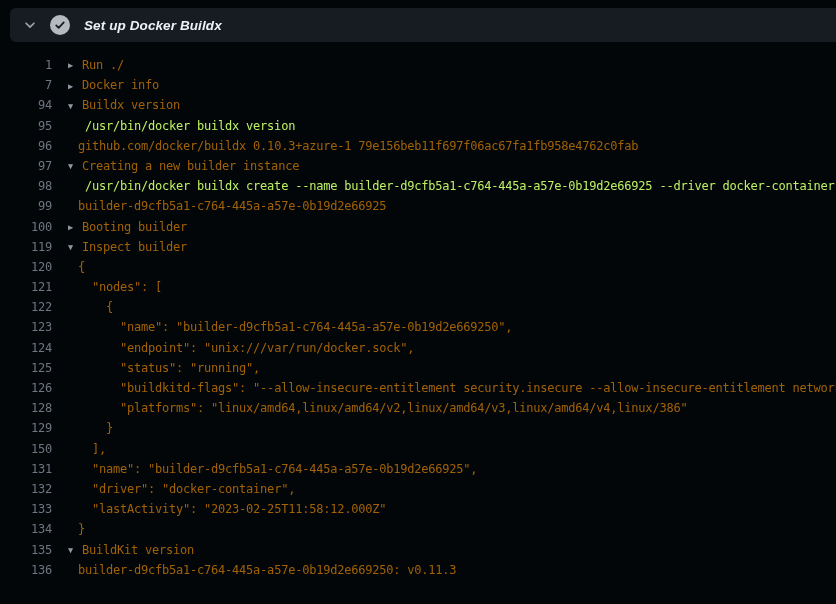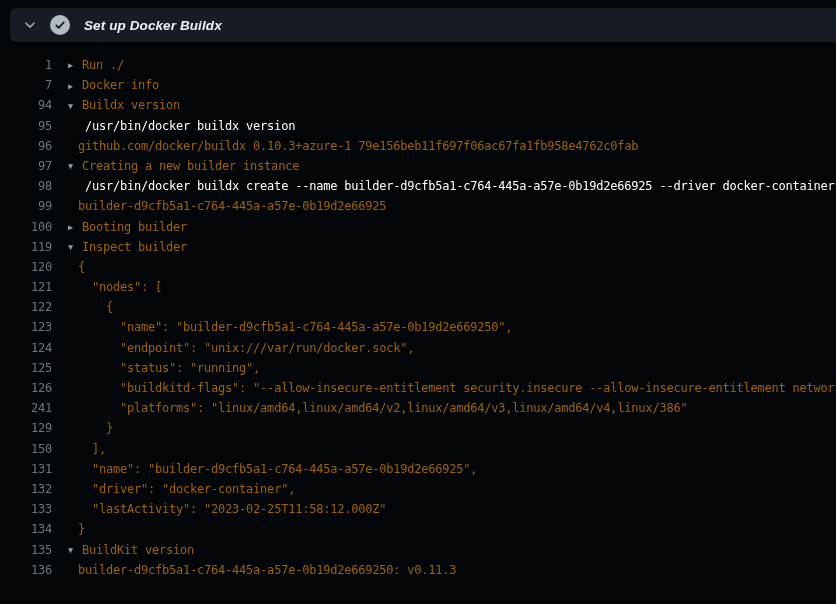--- a/index.html
+++ b/index.html
@@ -69,21 +69,21 @@
   }
   .row.group .content{cursor:pointer;}
   .arrow{
     display:inline-block;
     width:14px;
     font-size:8.5px;
     color:#9099a3;
     vertical-align:middle;
   }
   .txt-plain{color:#a16207;}
-  .txt-command{color:#ffffff;}
+  .txt-command{color:#bef264;}
   .row.output .content{padding-left:26px;}
 </style>
 </head>
 <body>
 
 <div class="step-header">
   <span class="chevron">
     <svg width="14" height="14" viewBox="0 0 16 16">
       <path d="M3.5 6l4.5 4.5L12.5 6" fill="none" stroke="#9aa2ab" stroke-width="2" stroke-linecap="round" stroke-linejoin="round"></path>
     </svg>
@@ -107,21 +107,21 @@
     <div class="row output"><span class="num">99</span><span class="content"><span class="txt-plain">builder-d9cfb5a1-c764-445a-a57e-0b19d2e66925</span></span></div>
     <div class="row group"><span class="num">100</span><span class="content"><span class="arrow">▶</span><span class="txt-plain">Booting builder</span></span></div>
     <div class="row group"><span class="num">119</span><span class="content"><span class="arrow">▼</span><span class="txt-plain">Inspect builder</span></span></div>
     <div class="row output"><span class="num">120</span><span class="content"><span class="txt-plain">{</span></span></div>
     <div class="row output"><span class="num">121</span><span class="content"><span class="txt-plain">  "nodes": [</span></span></div>
     <div class="row output"><span class="num">122</span><span class="content"><span class="txt-plain">    {</span></span></div>
     <div class="row output"><span class="num">123</span><span class="content"><span class="txt-plain">      "name": "builder-d9cfb5a1-c764-445a-a57e-0b19d2e669250",</span></span></div>
     <div class="row output"><span class="num">124</span><span class="content"><span class="txt-plain">      "endpoint": "unix:///var/run/docker.sock",</span></span></div>
     <div class="row output"><span class="num">125</span><span class="content"><span class="txt-plain">      "status": "running",</span></span></div>
     <div class="row output"><span class="num">126</span><span class="content"><span class="txt-plain">      "buildkitd-flags": "--allow-insecure-entitlement security.insecure --allow-insecure-entitlement network</span></span></div>
-    <div class="row output"><span class="num">241</span><span class="content"><span class="txt-plain">      "platforms": "linux/amd64,linux/amd64/v2,linux/amd64/v3,linux/amd64/v4,linux/386"</span></span></div>
+    <div class="row output"><span class="num">128</span><span class="content"><span class="txt-plain">      "platforms": "linux/amd64,linux/amd64/v2,linux/amd64/v3,linux/amd64/v4,linux/386"</span></span></div>
     <div class="row output"><span class="num">129</span><span class="content"><span class="txt-plain">    }</span></span></div>
     <div class="row output"><span class="num">150</span><span class="content"><span class="txt-plain">  ],</span></span></div>
     <div class="row output"><span class="num">131</span><span class="content"><span class="txt-plain">  "name": "builder-d9cfb5a1-c764-445a-a57e-0b19d2e66925",</span></span></div>
     <div class="row output"><span class="num">132</span><span class="content"><span class="txt-plain">  "driver": "docker-container",</span></span></div>
     <div class="row output"><span class="num">133</span><span class="content"><span class="txt-plain">  "lastActivity": "2023-02-25T11:58:12.000Z"</span></span></div>
     <div class="row output"><span class="num">134</span><span class="content"><span class="txt-plain">}</span></span></div>
     <div class="row group"><span class="num">135</span><span class="content"><span class="arrow">▼</span><span class="txt-plain">BuildKit version</span></span></div>
     <div class="row output"><span class="num">136</span><span class="content"><span class="txt-plain">builder-d9cfb5a1-c764-445a-a57e-0b19d2e669250: v0.11.3</span></span></div>
   </div>
 

